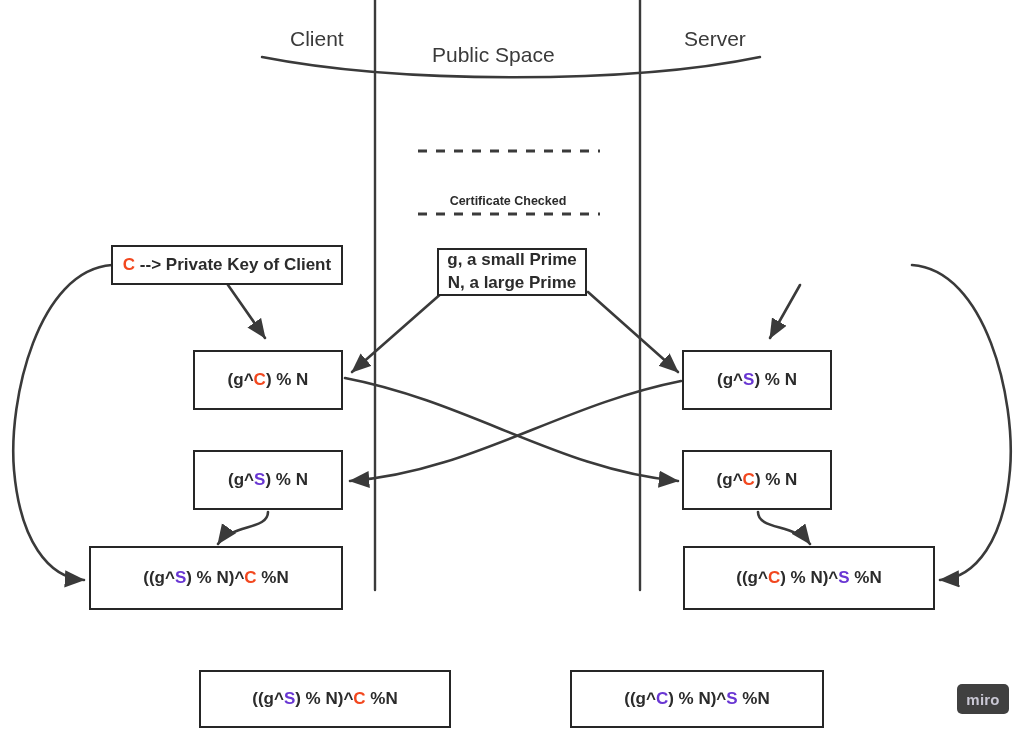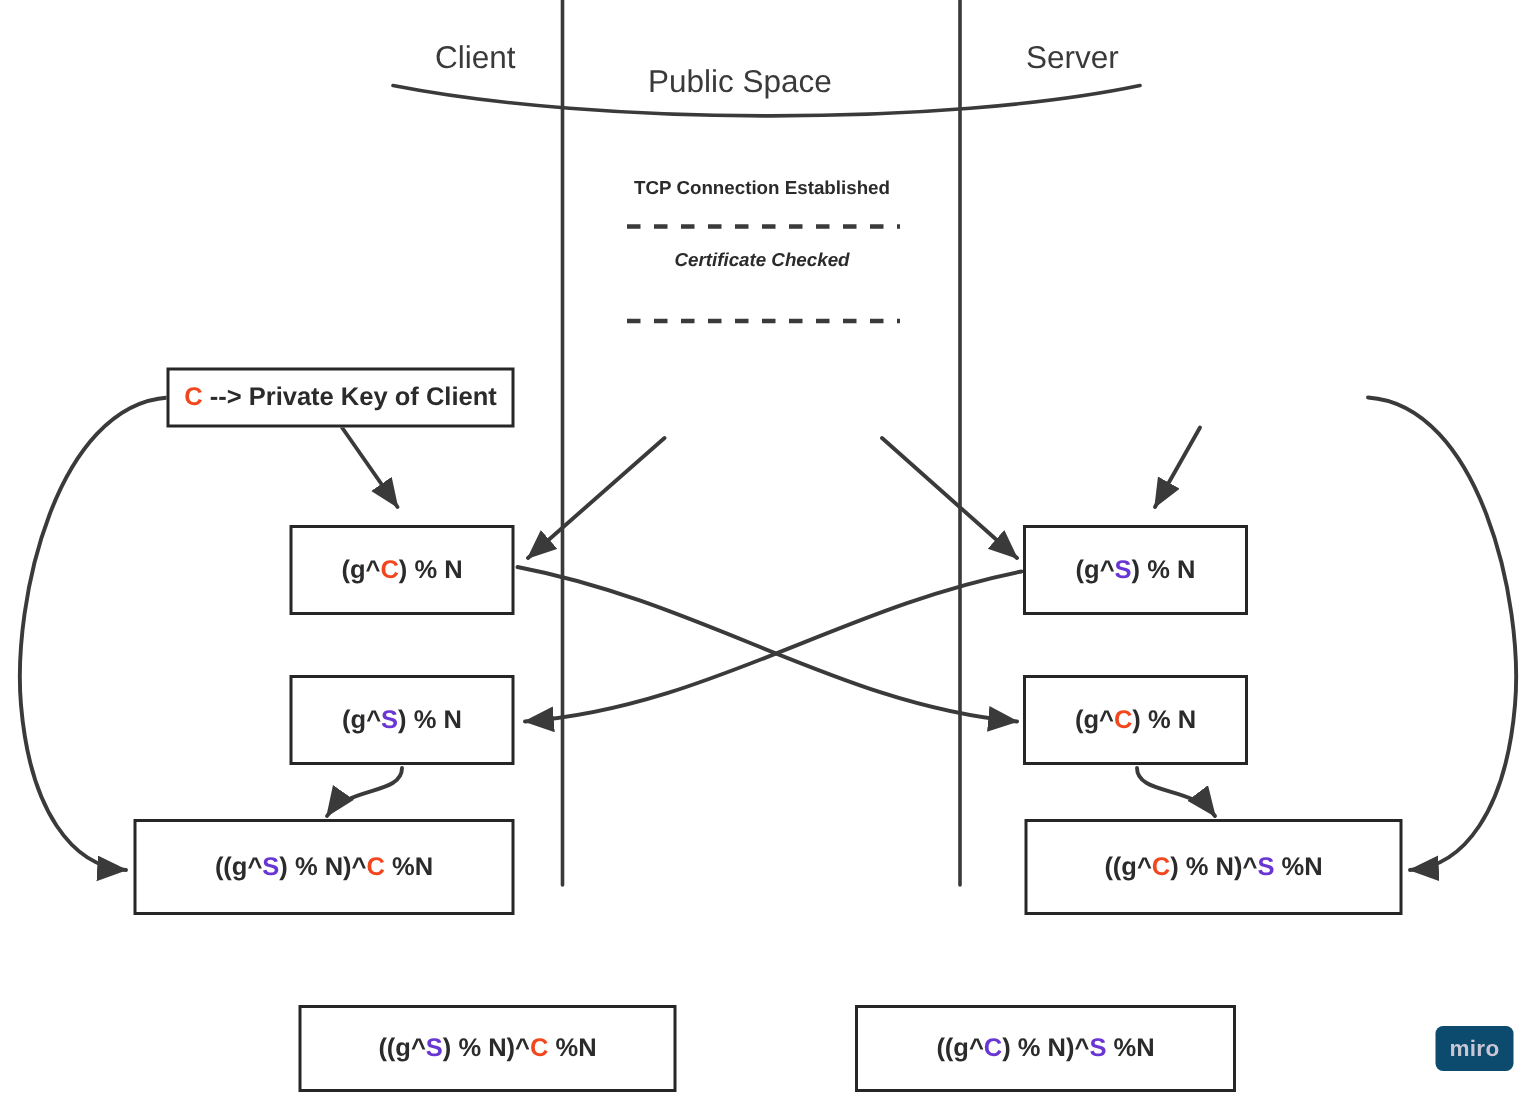--- a/index.html
+++ b/index.html
@@ -47,21 +47,21 @@
     padding:2px 6px;
   }
   .box span.ln{display:block;}
   .c-key{color:#F2471E;}
   .s-key{color:#6936D3;}
 
   .miro{
     position:absolute;
     left:957px;top:684px;
     width:52px;height:30px;
-    background:#0c4a6e;
+    background:#404040;
     border-radius:5px;
     display:flex;align-items:center;justify-content:center;
     font-size:15px;
     font-weight:700;
     color:#c9c7d4;
     letter-spacing:0.2px;
   }
 </style>
 </head>
 <body>
@@ -112,28 +112,31 @@
       <path d="M112,265 C38,270 8,400 14,470 C20,540 48,578 84,580" marker-end="url(#ahs)"></path>
 
       <path d="M912,265 C986,270 1016,400 1010,470 C1004,540 976,578 940,580" marker-end="url(#ahs)"></path>
     </g>
   </svg>
 
   <div class="lane-label" style="left:290px;top:27px;">Client</div>
   <div class="lane-label" style="left:432px;top:43px;text-align:center;">Public Space</div>
   <div class="lane-label" style="left:684px;top:27px;">Server</div>
 
-  <div class="phase-label" style="left:398px;top:118px;width:220px;">TCP Connection Established</div>
-  <div class="phase-label" style="left:398px;top:166px;width:220px;font-style:italic;">Certificate Checked</div>
+  <div class="phase-label" style="left:398px;top:194px;width:220px;">Certificate Checked</div>
 
   <div class="box" style="left:111px;top:245px;width:232px;height:40px;">
     <span class="ln"><b class="c-key">C</b><span> --&gt; Private Key of Client</span></span>
   </div>
 
 
+  <div class="box" style="left:437px;top:248px;width:150px;height:48px;flex-direction:column;">
+    <span class="ln">g, a small Prime</span>
+    <span class="ln">N, a large Prime</span>
+  </div>
 
   <div class="box" style="left:193px;top:350px;width:150px;height:60px;">
     <span class="ln"><span>(g^</span><b class="c-key">C</b><span>) % N</span></span>
   </div>
 
   <div class="box" style="left:193px;top:450px;width:150px;height:60px;">
     <span class="ln"><span>(g^</span><b class="s-key">S</b><span>) % N</span></span>
   </div>
 
   <div class="box" style="left:89px;top:546px;width:254px;height:64px;">

